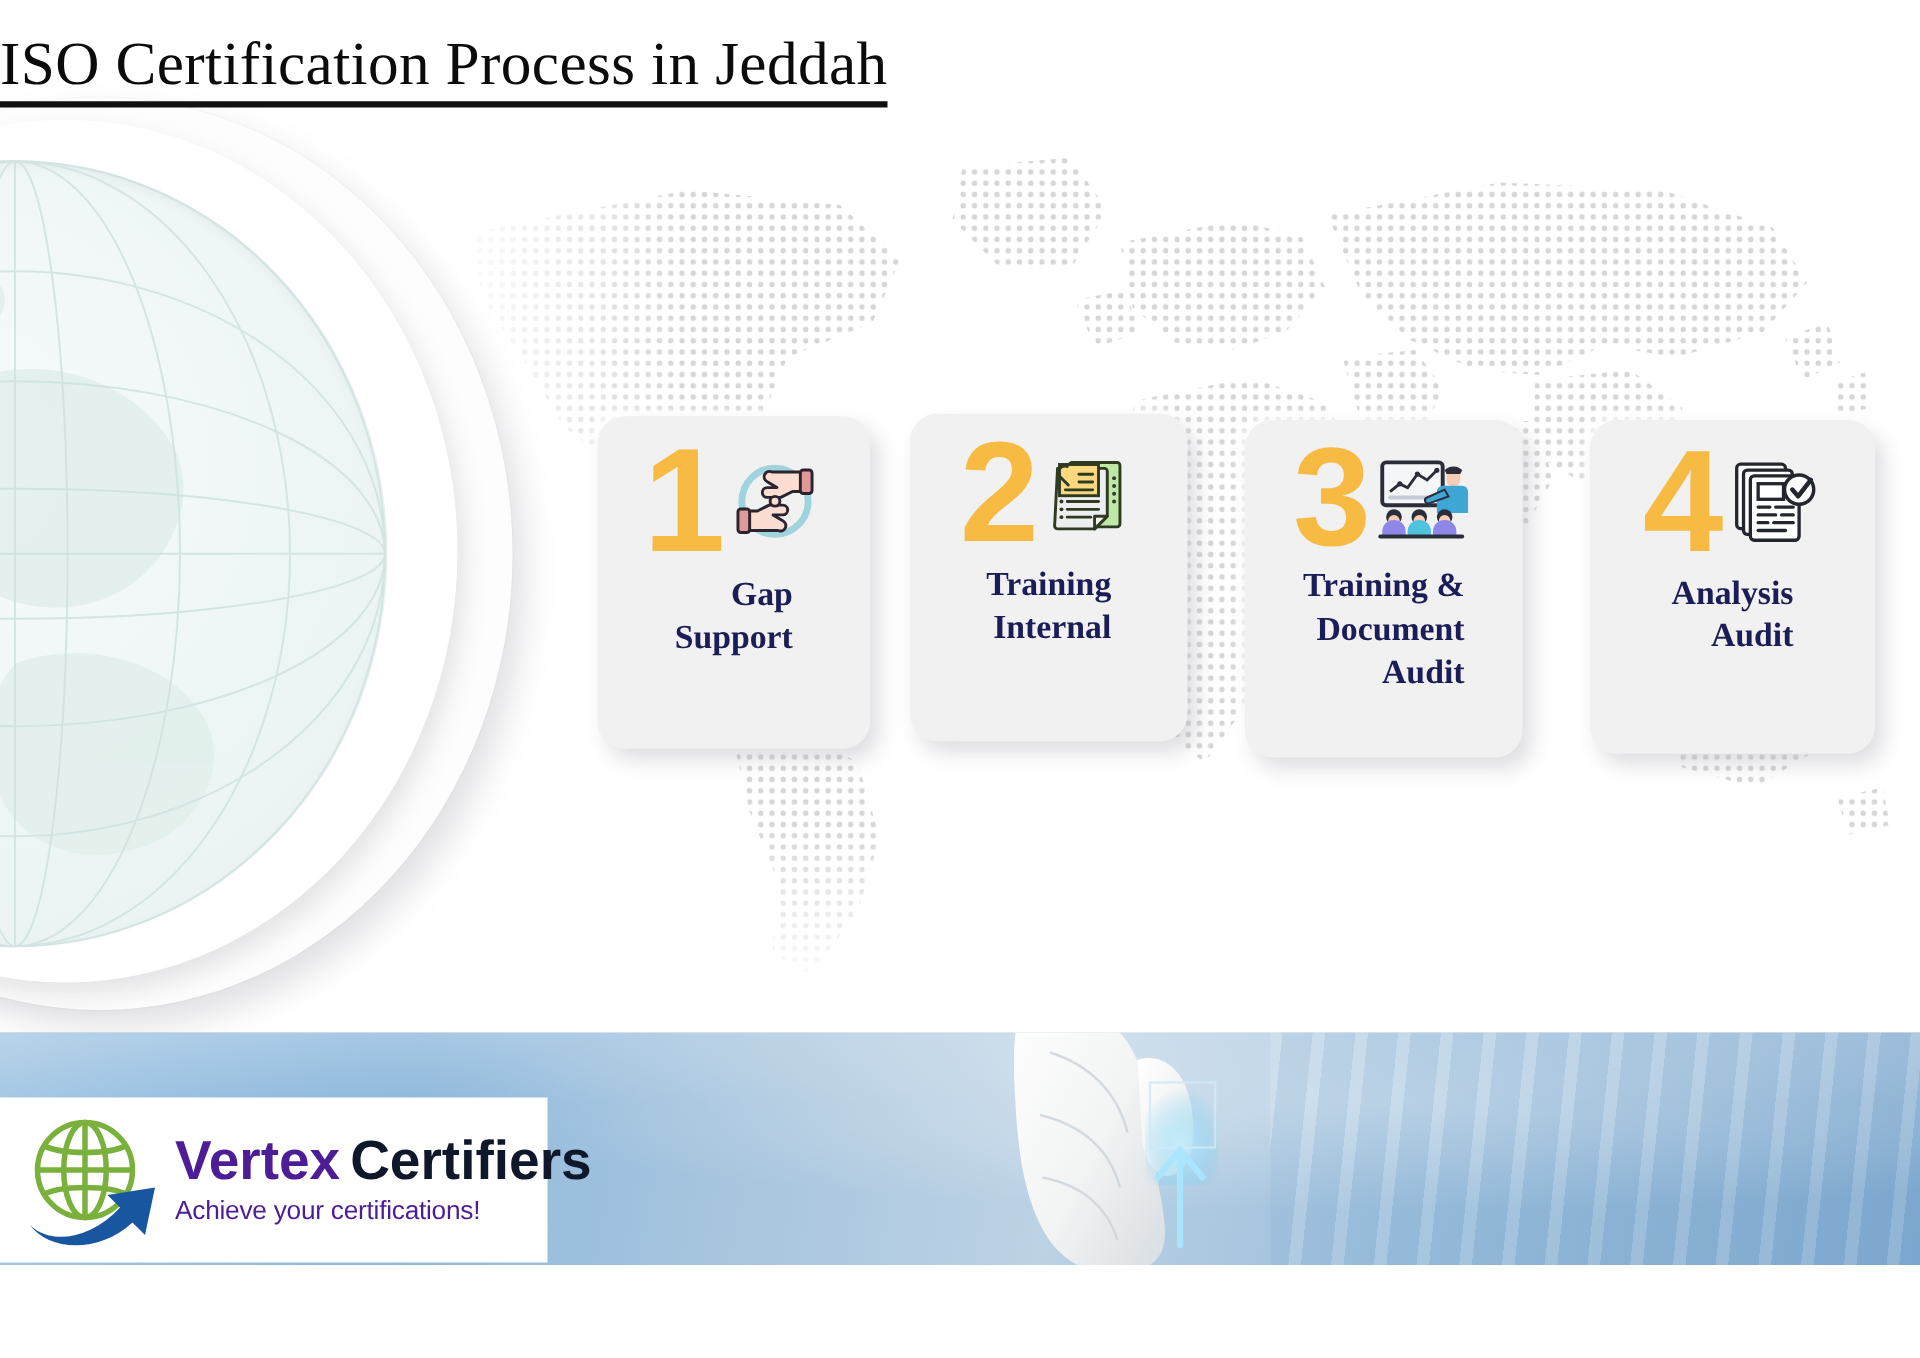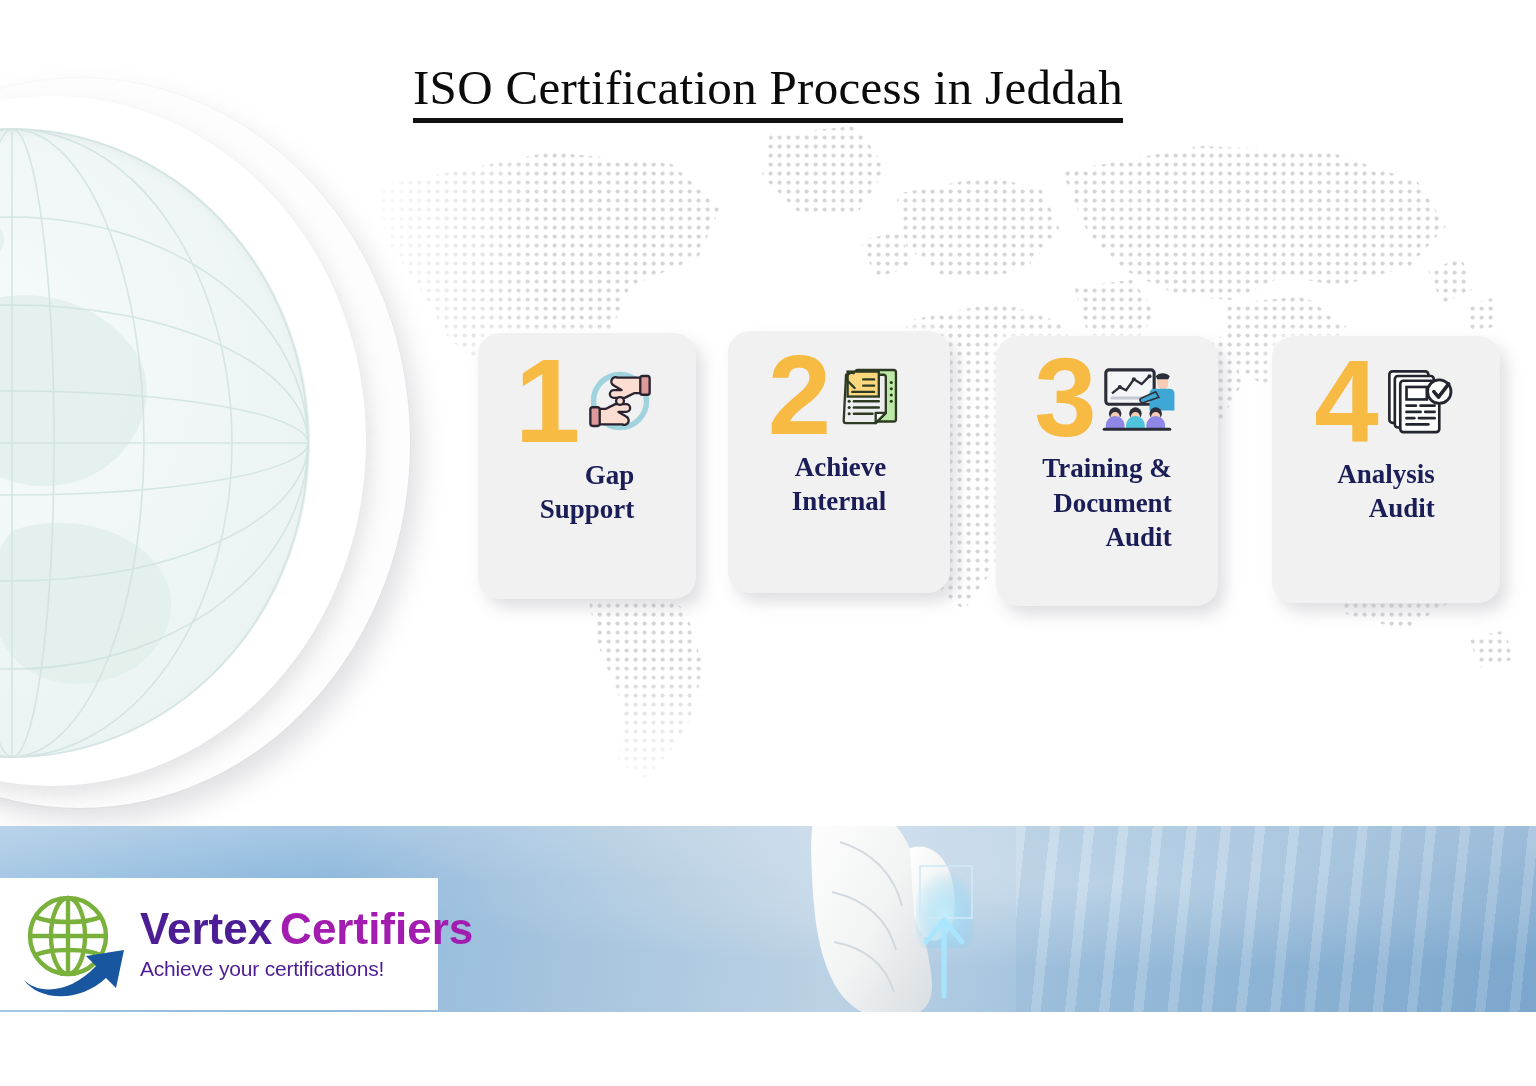--- a/index.html
+++ b/index.html
@@ -50,23 +50,22 @@
     border-radius:50%;
     overflow:hidden;
     background:
       radial-gradient(circle at 42% 38%, #f7fbfb 0%, #eef6f5 55%, #e9f2f1 100%);
     box-shadow:inset 2px 3px 10px rgba(120,140,140,.12);
   }
   .globe-svg{position:absolute;inset:0;width:100%;height:100%;}
 
   
   .title{
-    position:absolute;left:0;right:0;top:22px;text-align:center;
+    position:absolute;left:0;right:0;top:22px;text-align:left;
     z-index:6;
-    margin-top:37px;
   }
   .title span{
     font-family:"Liberation Serif", serif;
     font-size:49px;font-weight:400;color:#0b0b0b;
     border-bottom:5px solid #111;
     padding-bottom:2px;
     letter-spacing:.3px;
     display:inline-block;
   }
 
@@ -148,21 +147,21 @@
     z-index:5;
   }
   .logo-mark{width:118px;height:112px;flex:0 0 auto;}
   .logo-mark svg{width:100%;height:100%;display:block;}
   .logo-txt{margin-left:4px;display:flex;flex-direction:column;}
   .logo-name{
     font-family:"Liberation Sans", sans-serif;
     font-size:44px;font-weight:700;line-height:1.0;white-space:nowrap;
   }
   .logo-name .v{color:#4c1d95;}
-  .logo-name .c{color:#a21caf;margin-left:8px;}
+  .logo-name .c{color:#0f172a;margin-left:8px;}
   .logo-tag{
     font-family:"Liberation Sans", sans-serif;
     font-size:21px;color:#4c1d95;margin-top:6px;white-space:nowrap;letter-spacing:-.2px;
   }
 </style>
 </head>
 <body>
 
 <div id="stage">
 
@@ -300,21 +299,21 @@
             <g stroke="#2e3b22" stroke-width="3" stroke-linecap="round">
               <line x1="40" y1="30" x2="54" y2="30"></line>
               <line x1="40" y1="38" x2="54" y2="38"></line>
               <line x1="26" y1="46" x2="54" y2="46"></line>
             </g>
             <path d="M28,22 a7,7 0 0 0 -9,9 l10,10" fill="none" stroke="#2e3b22" stroke-width="3" stroke-linecap="round"></path>
           </svg>
         </div>
       </div>
       <div class="card-label">
-        <div>Achieve</div>
+        <div>Training</div>
         <div>Internal</div>
       </div>
     </div>
 
     <div class="card" id="card3">
       <div class="card-top">
         <div class="num">3</div>
         <div class="card-ico">
           <svg viewBox="0 0 100 100" xmlns="http://www.w3.org/2000/svg">
             <rect x="10" y="14" width="62" height="44" rx="4" fill="#f4f6f8" stroke="#2b2e38" stroke-width="4"></rect>

